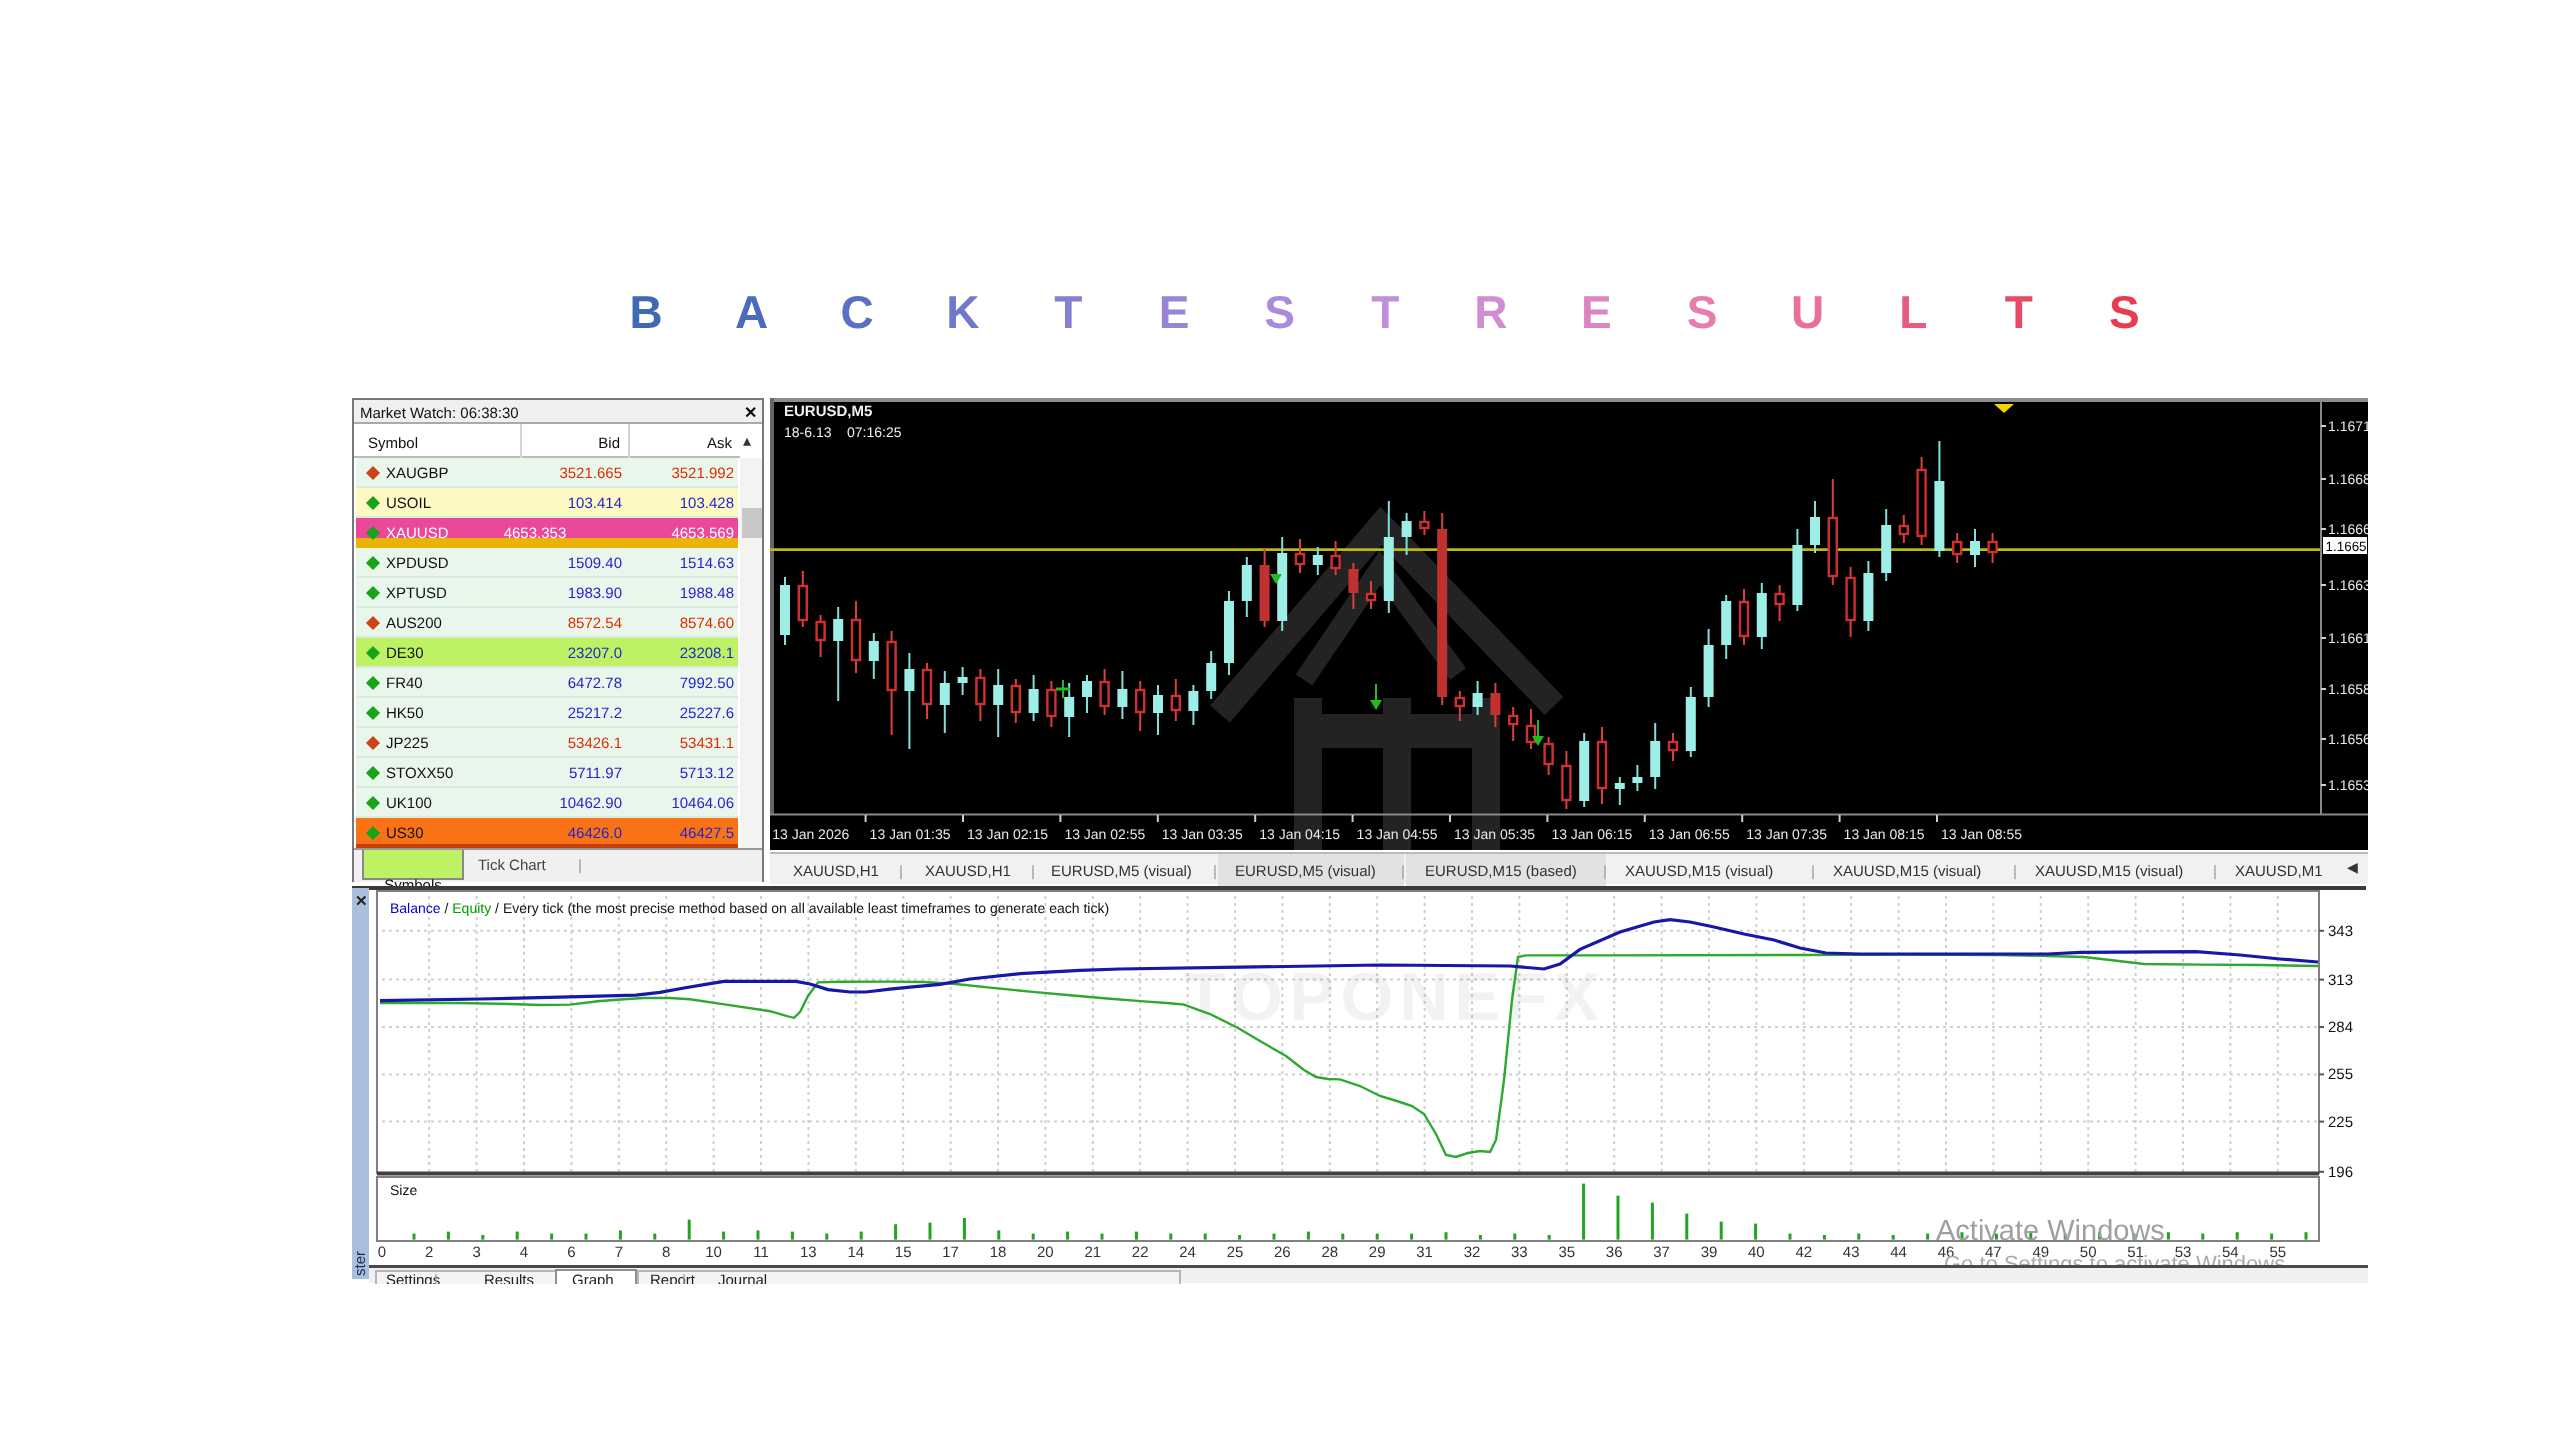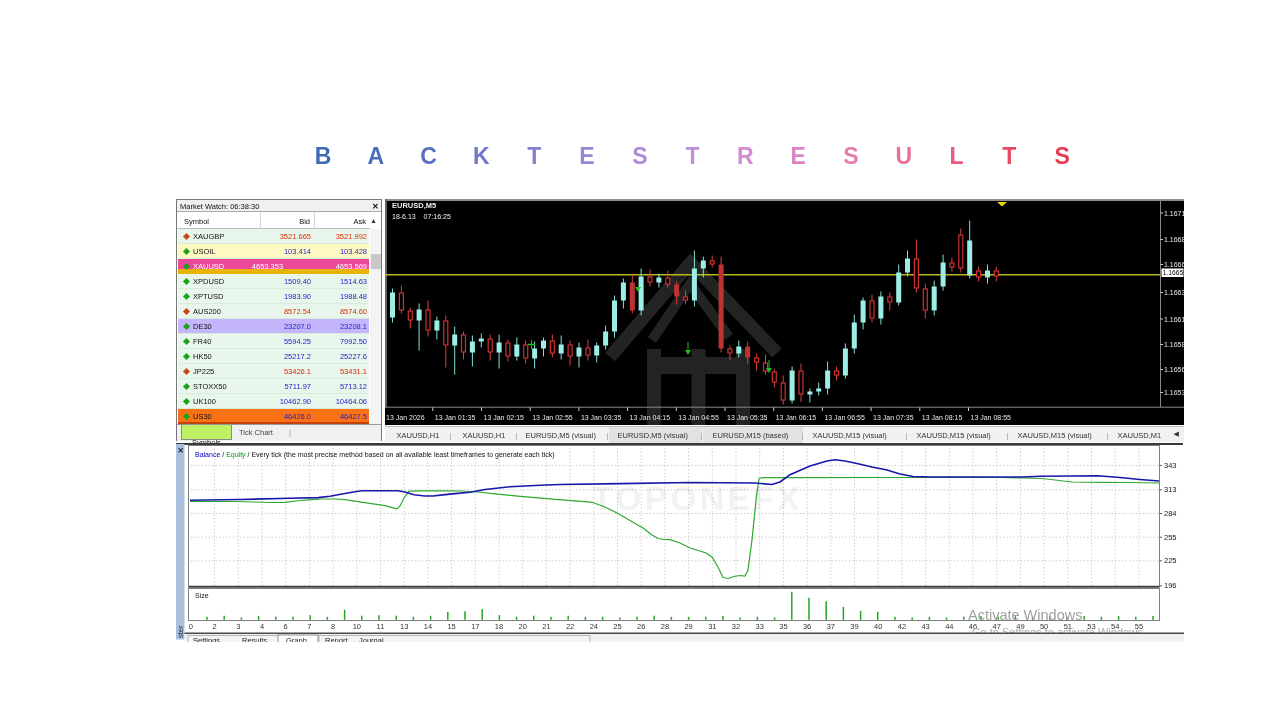--- a/index.html
+++ b/index.html
@@ -70,30 +70,30 @@
 <span style="position:absolute;left:15px;top:3px;color:#111;">XPTUSD</span>
 <span style="position:absolute;left:70px;top:3px;width:63px;text-align:right;color:#2424cd;">1983.90</span>
 <span style="position:absolute;left:126px;top:3px;width:63px;text-align:right;color:#2424cd;">1988.48</span>
 </div>
 <div style="position:absolute;left:1px;top:104px;width:191px;height:15px;background:#e9f6ec;border-bottom:1px solid #d9ecdc;">
 <span style="position:absolute;left:6px;top:5px;width:5px;height:5px;background:#cc4418;transform:rotate(45deg);"></span>
 <span style="position:absolute;left:15px;top:3px;color:#111;">AUS200</span>
 <span style="position:absolute;left:70px;top:3px;width:63px;text-align:right;color:#e02b00;">8572.54</span>
 <span style="position:absolute;left:126px;top:3px;width:63px;text-align:right;color:#e02b00;">8574.60</span>
 </div>
-<div style="position:absolute;left:1px;top:119px;width:191px;height:15px;background:#c4b5fd;border-bottom:1px solid #d9ecdc;">
+<div style="position:absolute;left:1px;top:119px;width:191px;height:15px;background:#bef264;border-bottom:1px solid #d9ecdc;">
 <span style="position:absolute;left:6px;top:5px;width:5px;height:5px;background:#18a418;transform:rotate(45deg);"></span>
 <span style="position:absolute;left:15px;top:3px;color:#111;">DE30</span>
 <span style="position:absolute;left:70px;top:3px;width:63px;text-align:right;color:#2424cd;">23207.0</span>
 <span style="position:absolute;left:126px;top:3px;width:63px;text-align:right;color:#2424cd;">23208.1</span>
 </div>
 <div style="position:absolute;left:1px;top:134px;width:191px;height:15px;background:#e9f6ec;border-bottom:1px solid #d9ecdc;">
 <span style="position:absolute;left:6px;top:5px;width:5px;height:5px;background:#18a418;transform:rotate(45deg);"></span>
 <span style="position:absolute;left:15px;top:3px;color:#111;">FR40</span>
-<span style="position:absolute;left:70px;top:3px;width:63px;text-align:right;color:#2424cd;">5594.25</span>
+<span style="position:absolute;left:70px;top:3px;width:63px;text-align:right;color:#2424cd;">6472.78</span>
 <span style="position:absolute;left:126px;top:3px;width:63px;text-align:right;color:#2424cd;">7992.50</span>
 </div>
 <div style="position:absolute;left:1px;top:149px;width:191px;height:15px;background:#e9f6ec;border-bottom:1px solid #d9ecdc;">
 <span style="position:absolute;left:6px;top:5px;width:5px;height:5px;background:#18a418;transform:rotate(45deg);"></span>
 <span style="position:absolute;left:15px;top:3px;color:#111;">HK50</span>
 <span style="position:absolute;left:70px;top:3px;width:63px;text-align:right;color:#2424cd;">25217.2</span>
 <span style="position:absolute;left:126px;top:3px;width:63px;text-align:right;color:#2424cd;">25227.6</span>
 </div>
 <div style="position:absolute;left:1px;top:164px;width:191px;height:15px;background:#e9f6ec;border-bottom:1px solid #d9ecdc;">
 <span style="position:absolute;left:6px;top:5px;width:5px;height:5px;background:#cc4418;transform:rotate(45deg);"></span>

